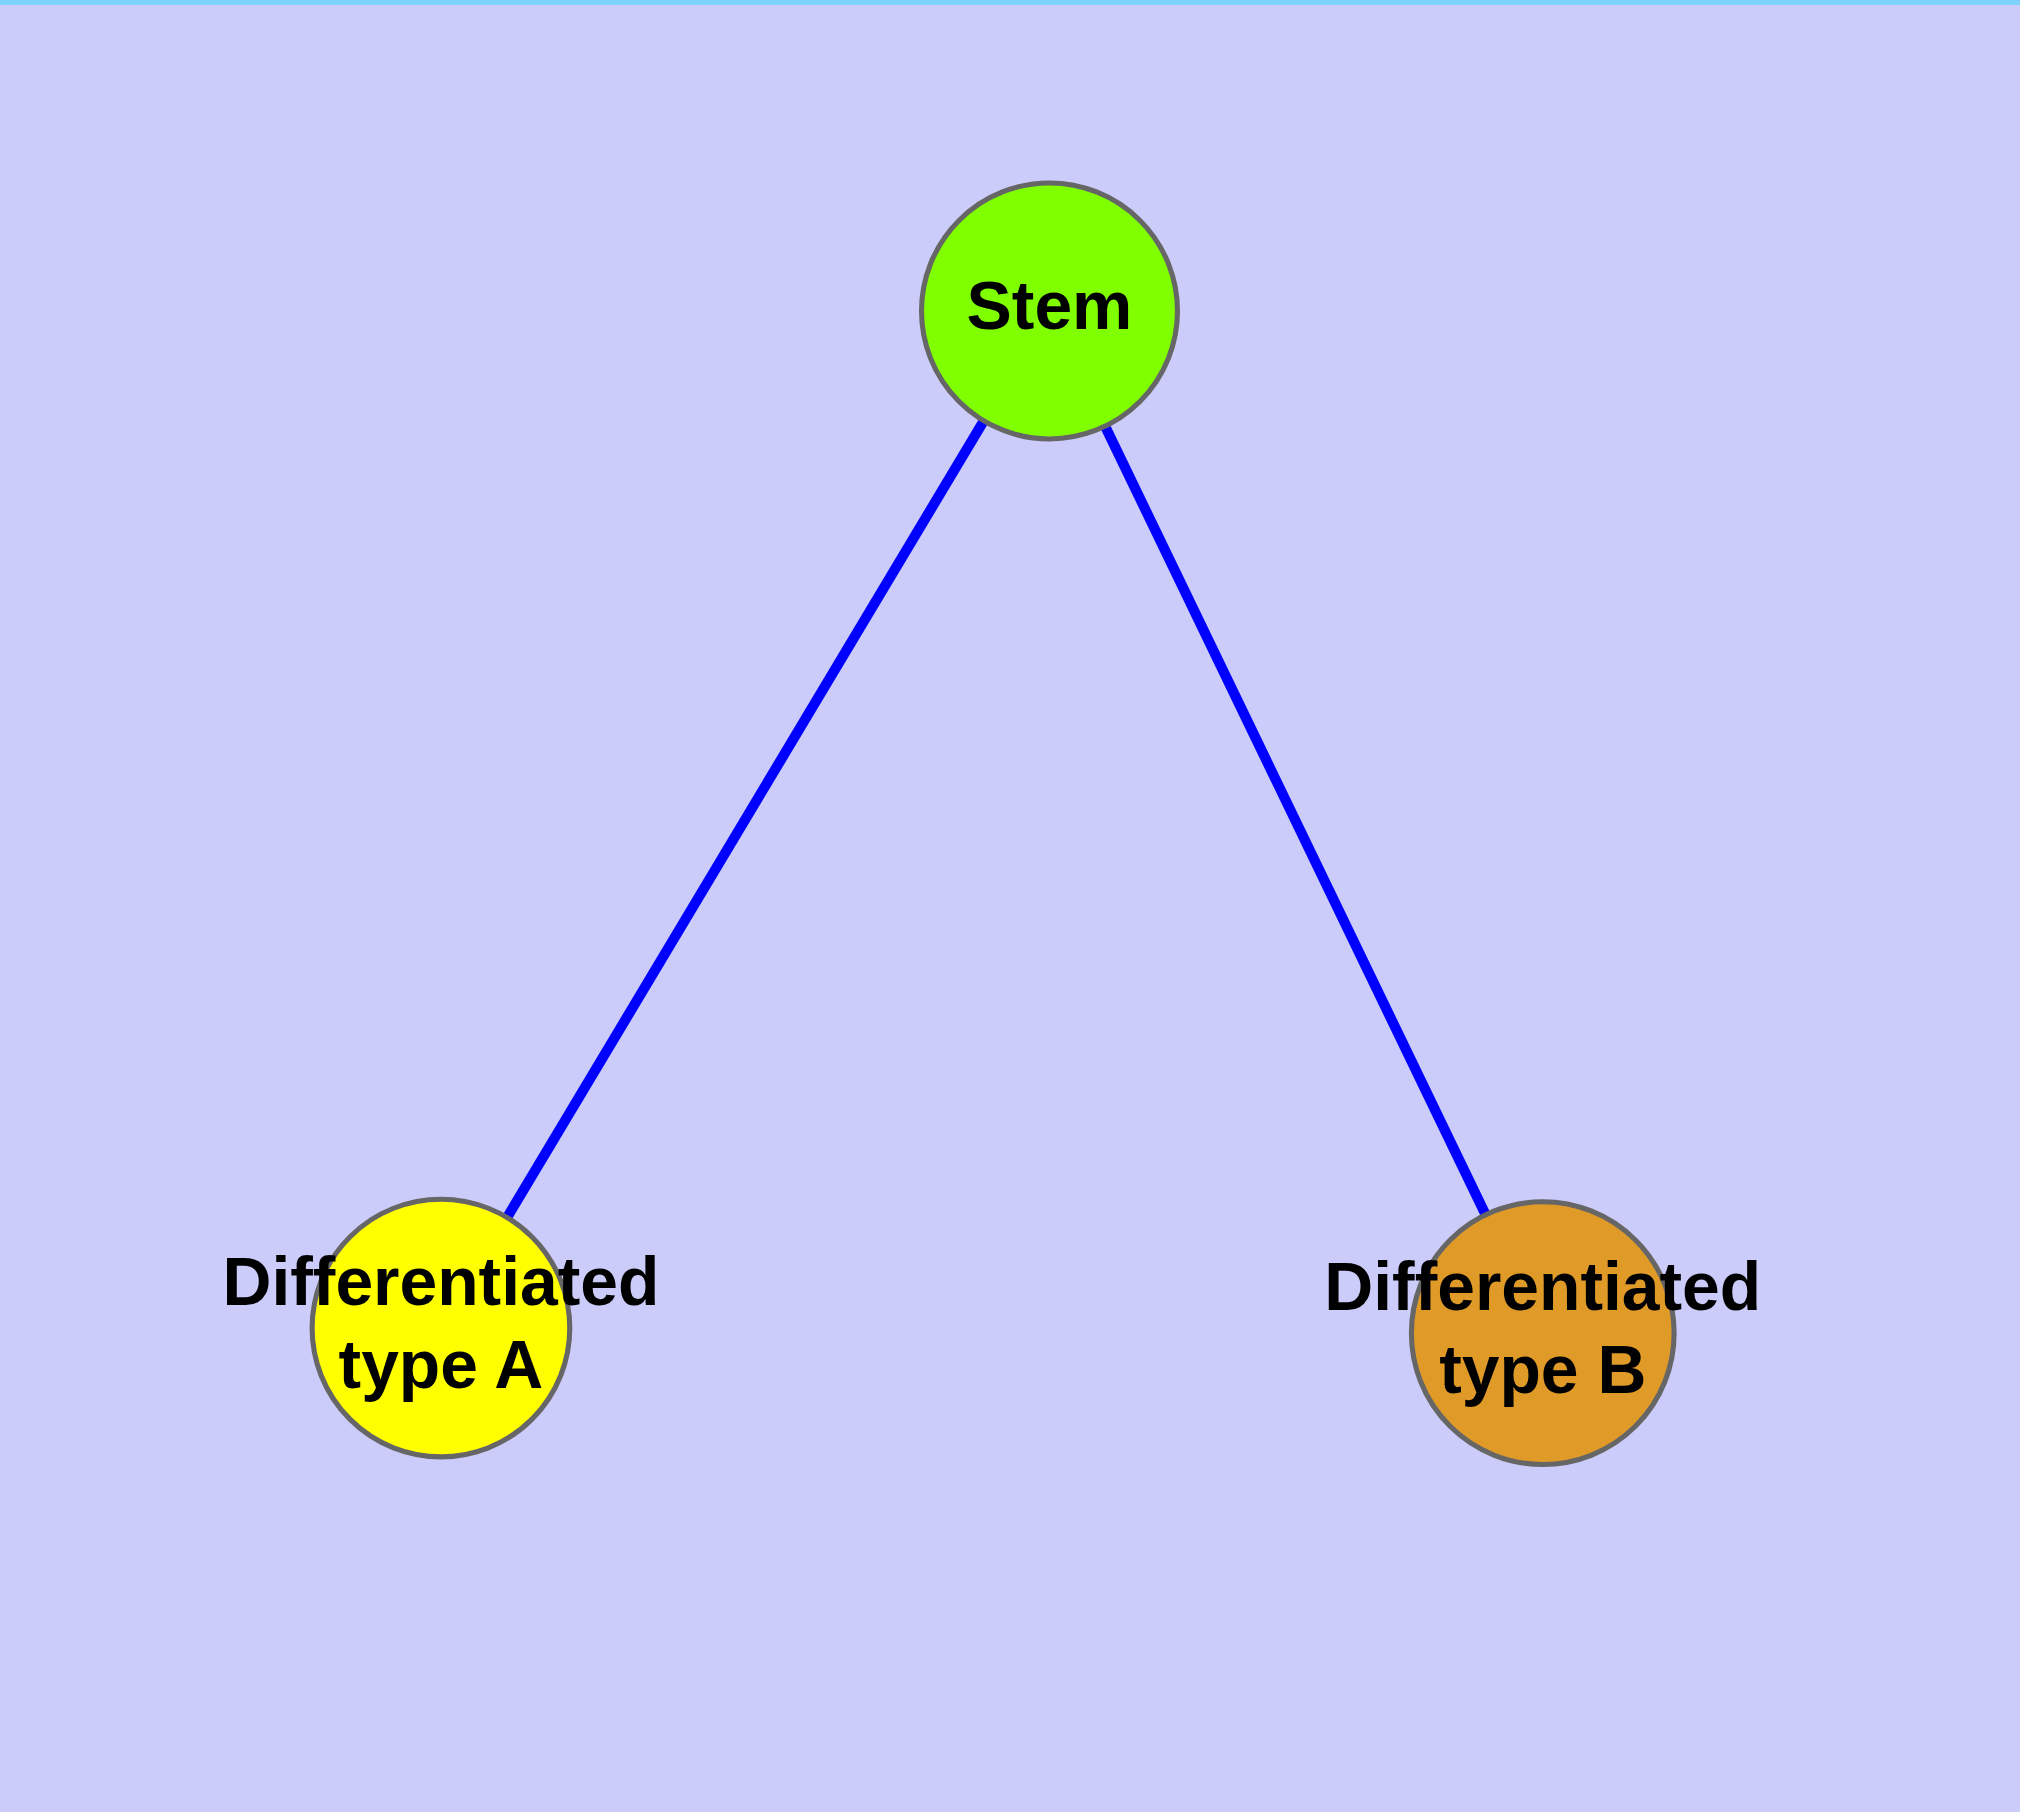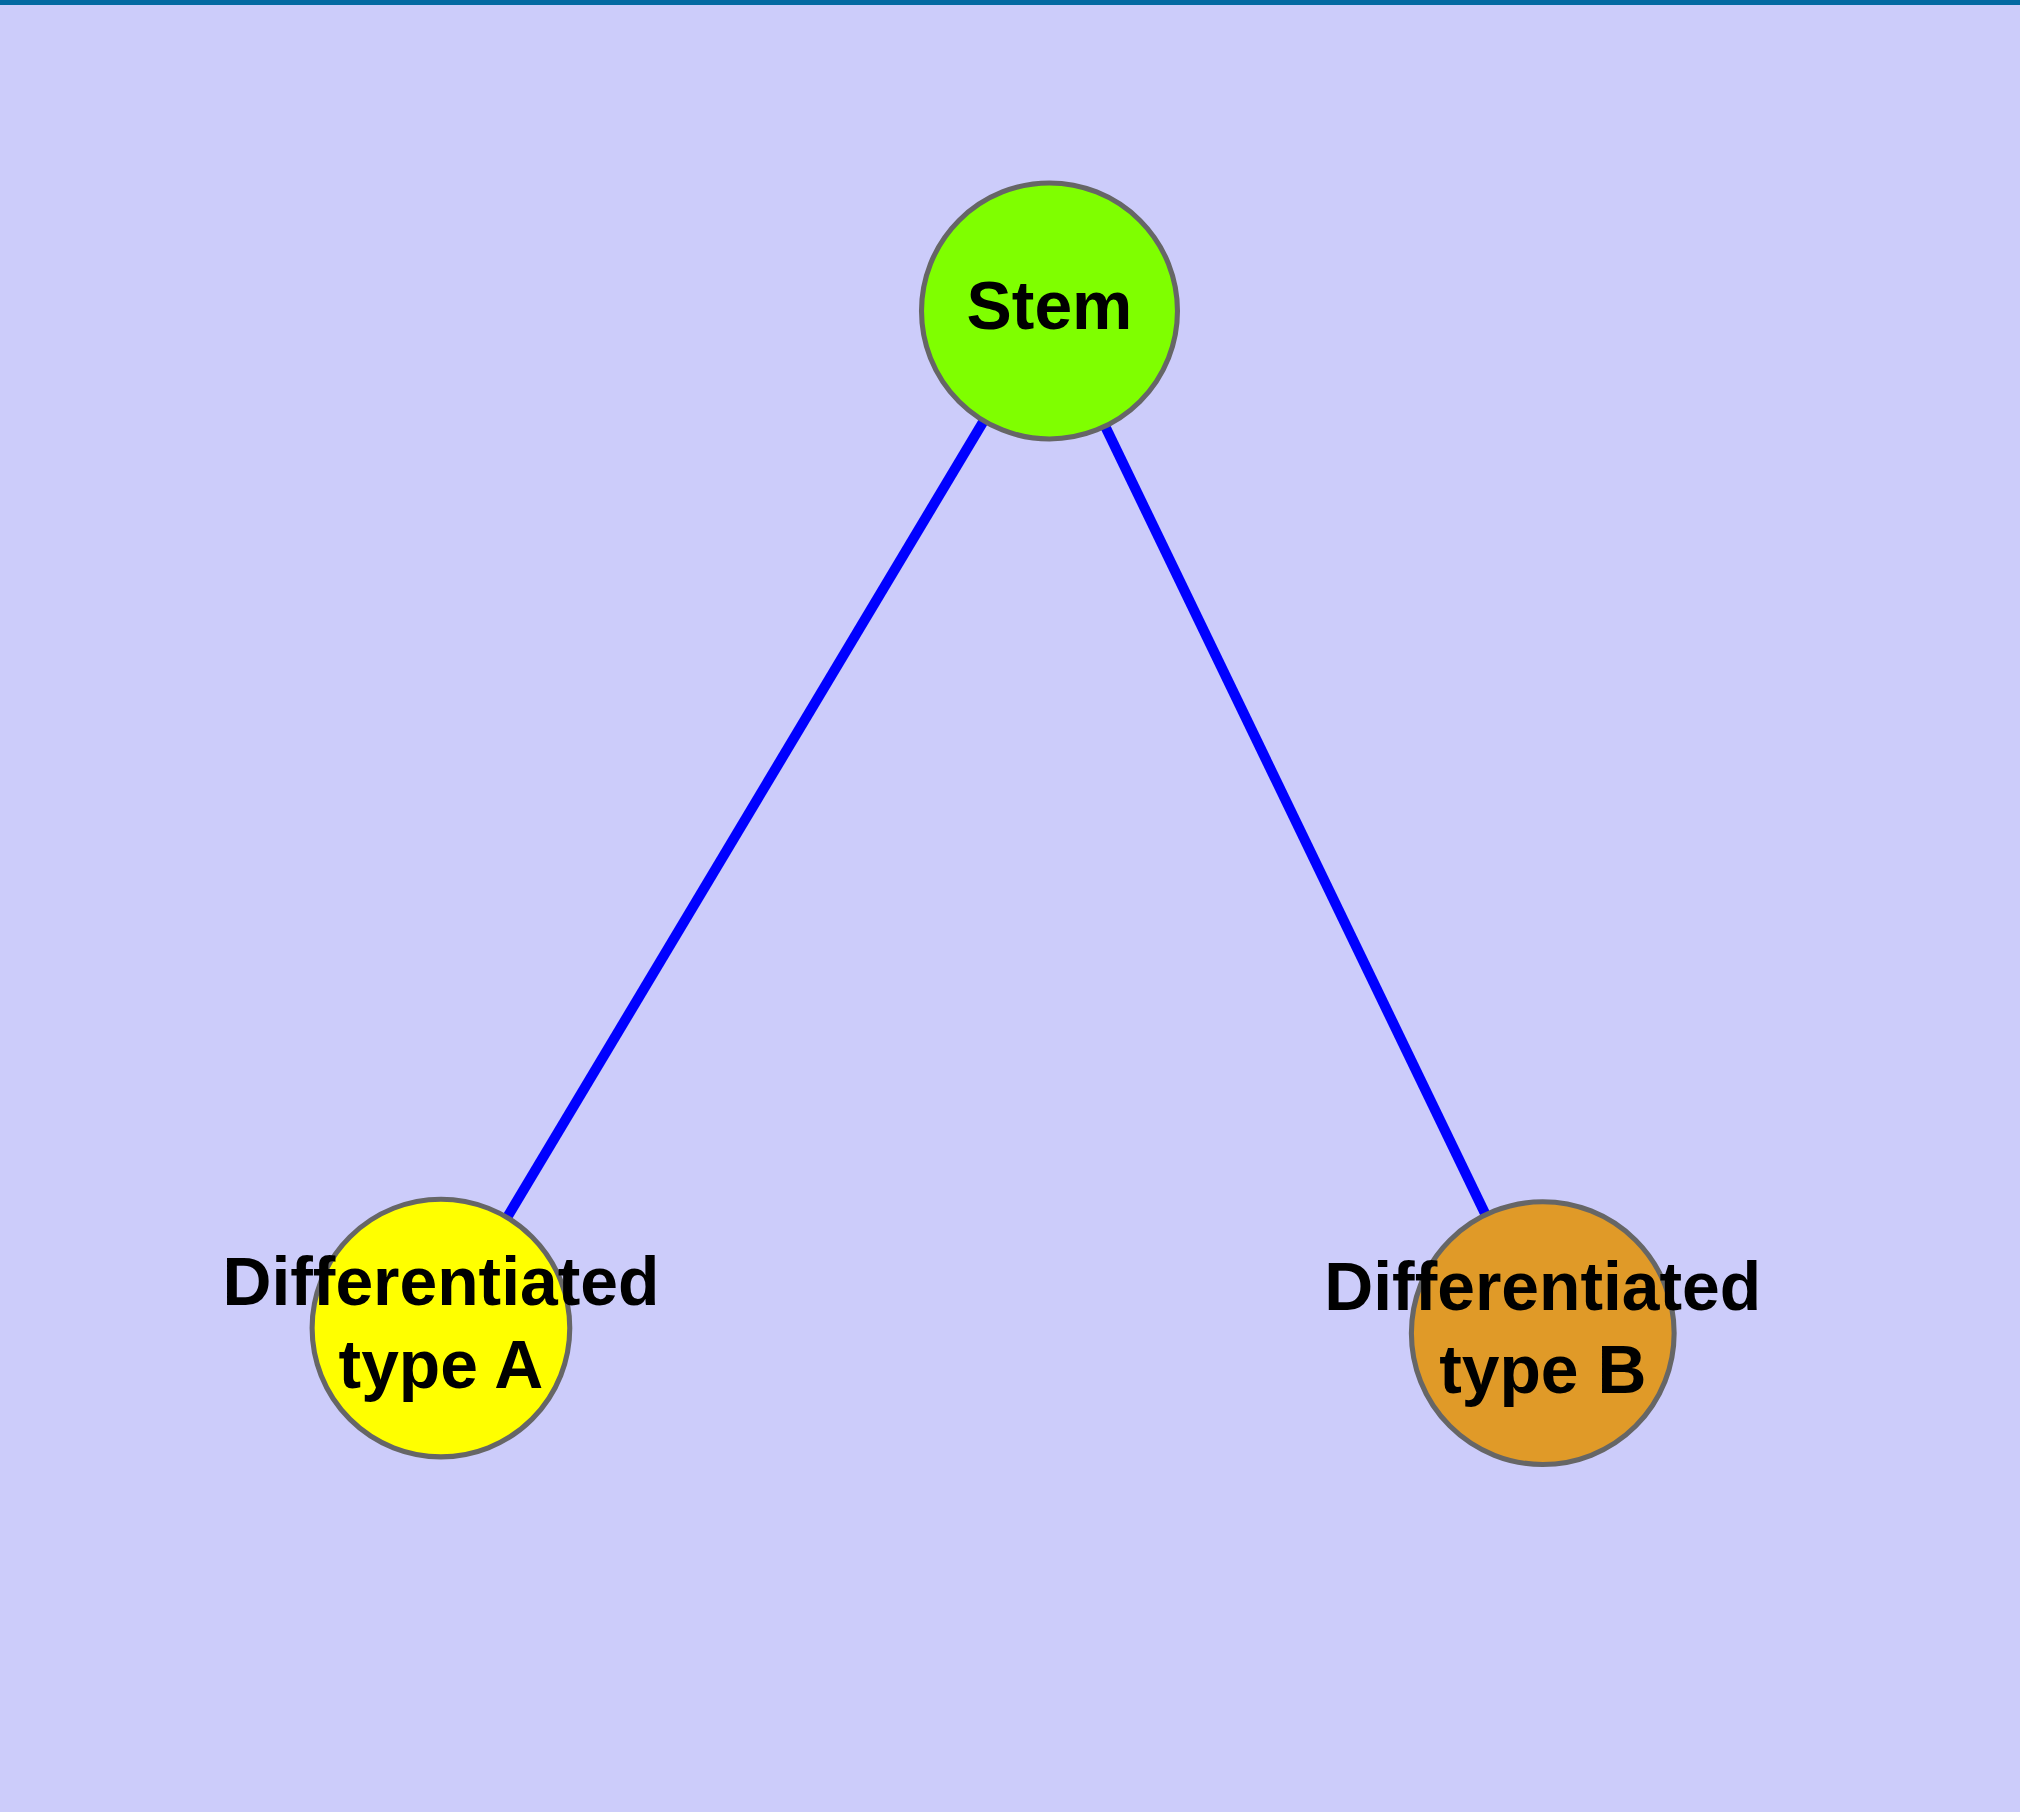--- a/index.html
+++ b/index.html
@@ -6,21 +6,21 @@
   html, body {
     margin: 0;
     padding: 0;
     background: #ffffff;
   }
   #canvas {
     position: relative;
     width: 2021px;
     height: 1812px;
     overflow: hidden;
-    background: #0369a1;
+    background: #7dd3fc;
     font-family: "Liberation Sans", "DejaVu Sans", sans-serif;
   }
   #plot-area {
     position: absolute;
     left: 0;
     top: 5.1px;
     width: 2021px;
     height: 1807px;
     background: #ccccfa;
   }

